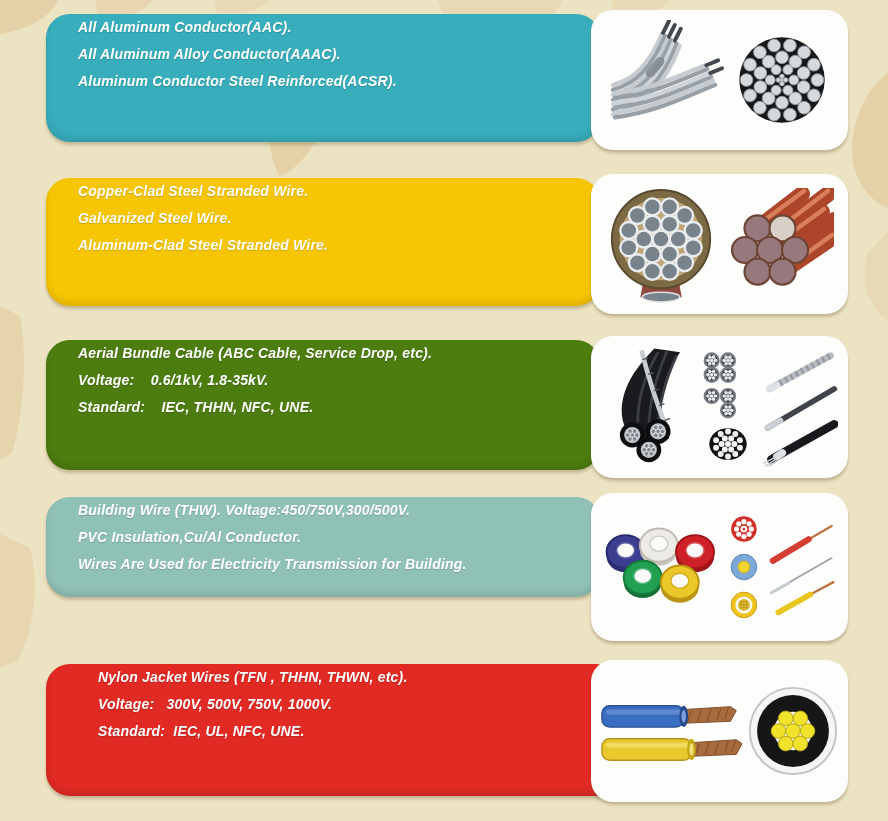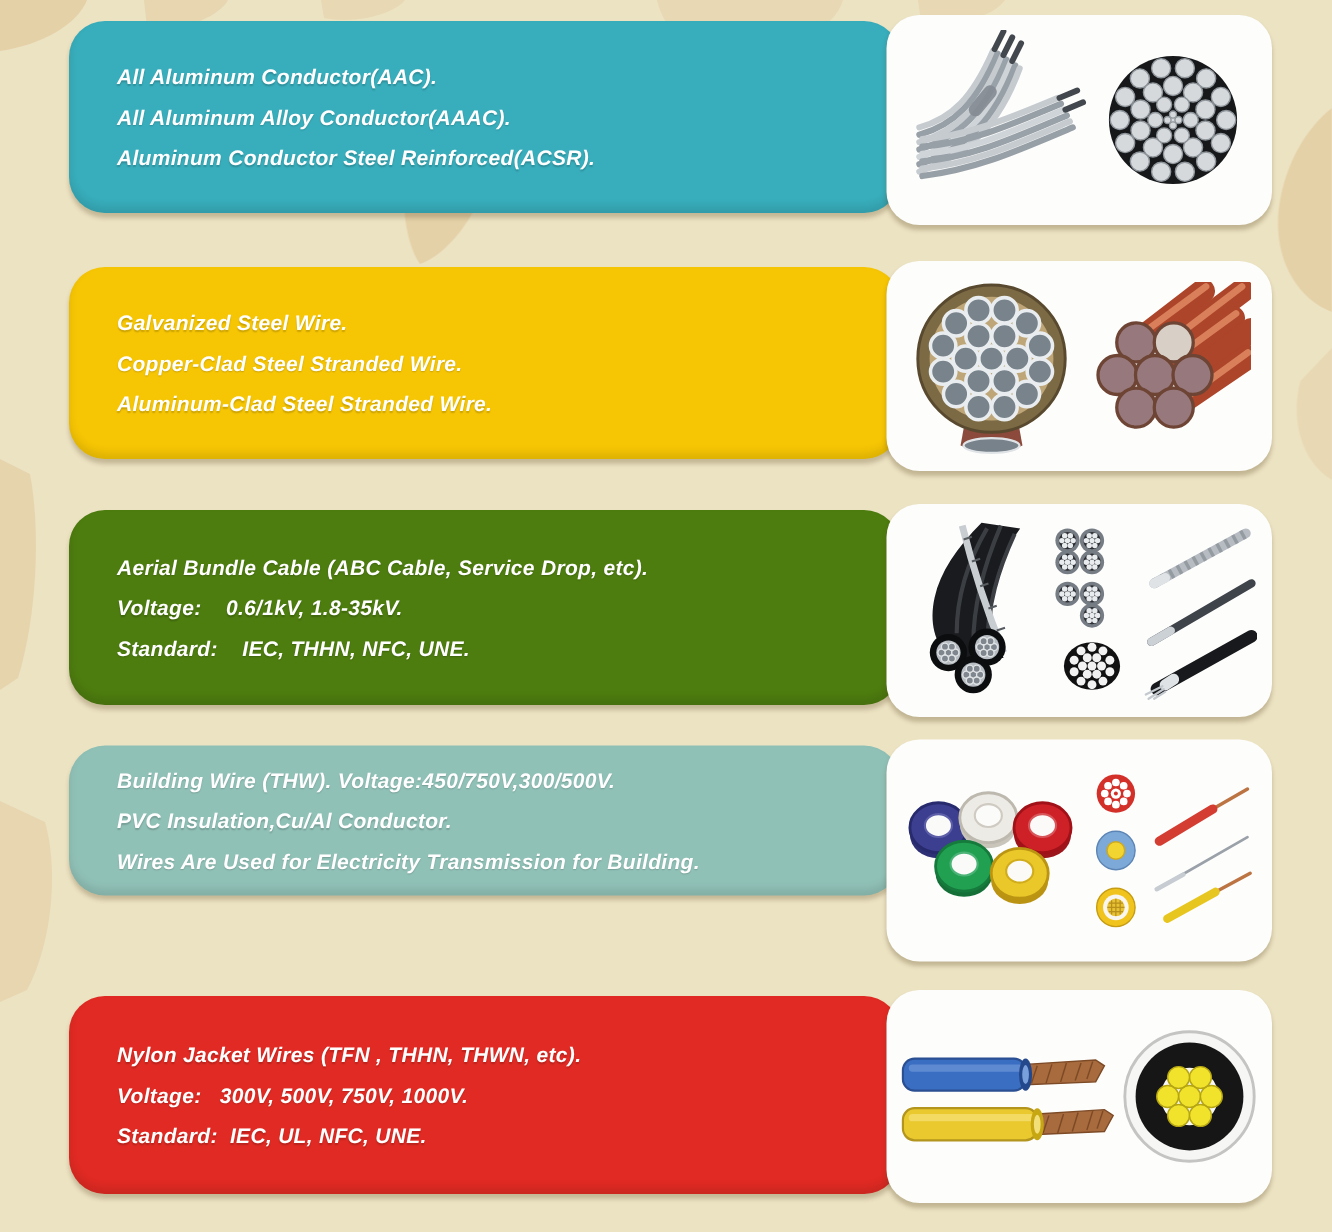--- a/index.html
+++ b/index.html
@@ -2,31 +2,31 @@
 <html><head>
 <meta charset="utf-8">
 <style>
   html,body{margin:0;padding:0;background:#ece3c3;}
   .stage{position:relative;width:888px;height:821px;background:#ece3c3;overflow:hidden;
          font-family:"Liberation Sans",sans-serif;}
   .map{position:absolute;inset:0;z-index:0;}
   .section{position:absolute;left:0;top:0;width:100%;height:0;}
   .banner{position:absolute;left:46px;width:554px;border-radius:24px;z-index:1;
           box-shadow:0 3px 3px rgba(96,76,38,.28), inset 0 -4px 6px rgba(0,0,0,.10);}
-  .banner-inner{height:100%;display:flex;flex-direction:column;justify-content:center;padding-left:32px;box-sizing:border-box;}
+  .banner-inner{height:100%;display:flex;flex-direction:column;padding-left:32px;box-sizing:border-box;}
   .line{color:#fff;font-style:italic;font-weight:bold;font-size:14px;line-height:27px;
         letter-spacing:.2px;white-space:pre;text-shadow:0 1px 1px rgba(0,0,0,.18);}
   .panel{position:absolute;left:591px;width:257px;background:#fdfdfc;border-radius:22px;z-index:2;
          box-shadow:0 3px 3px rgba(96,76,38,.30);display:flex;align-items:center;justify-content:space-evenly;
          box-sizing:border-box;padding:6px 8px;}
   #b1{top:14px;height:128px;background:#38adbb;}   #p1{top:10px;height:140px;}
   #b2{top:178px;height:128px;background:#f6c504;}  #p2{top:174px;height:140px;}
   #b3{top:340px;height:130px;background:#4d7c0f;}  #p3{top:336px;height:142px;}
   #b4{top:497px;height:100px;background:#90c1b7;}  #p4{top:493px;height:148px;}
-  #b5{top:664px;height:132px;background:#e02a23;}  #p5{top:660px;height:142px;}
+  #b5{top:664px;height:132px;background:#e02a23;padding-left:20px;}  #p5{top:660px;height:142px;}
   svg{display:block;}
 </style>
 </head>
 <body>
 
 <div class="stage">
 
   <svg class="map" width="888" height="821" viewBox="0 0 888 821">
     <g fill="#e3cb9f" opacity="0.75">
       <path d="M0,0 L58,0 C52,16 28,30 0,34 Z"></path>
@@ -117,22 +117,22 @@
           <circle cx="51" cy="55" r="2.6"></circle>
             <circle cx="55" cy="51" r="2.6"></circle>
         </g>
       </svg>
     </div>
   </div>
 
   <div class="section">
     <div class="banner" id="b2">
       <div class="banner-inner">
+        <div class="line">Copper-Clad Steel Stranded Wire.</div>
         <div class="line">Galvanized Steel Wire.</div>
-        <div class="line">Copper-Clad Steel Stranded Wire.</div>
         <div class="line">Aluminum-Clad Steel Stranded Wire.</div>
       </div>
     </div>
     <div class="panel" id="p2">
 
       <svg width="113" height="118" viewBox="0 0 115 120">
         <path d="M44,70 L36,114 C50,120 66,120 78,114 L70,70 Z" fill="#8c4a3c"></path>
         <ellipse cx="57" cy="114" rx="19" ry="5" fill="#78828b" stroke="#dfe3e6" stroke-width="1.5"></ellipse>
         <circle cx="57" cy="55" r="50" fill="#7c6a44" stroke="#594a2f" stroke-width="2"></circle>
         <circle cx="57" cy="55" r="42" fill="#bfa678"></circle>

